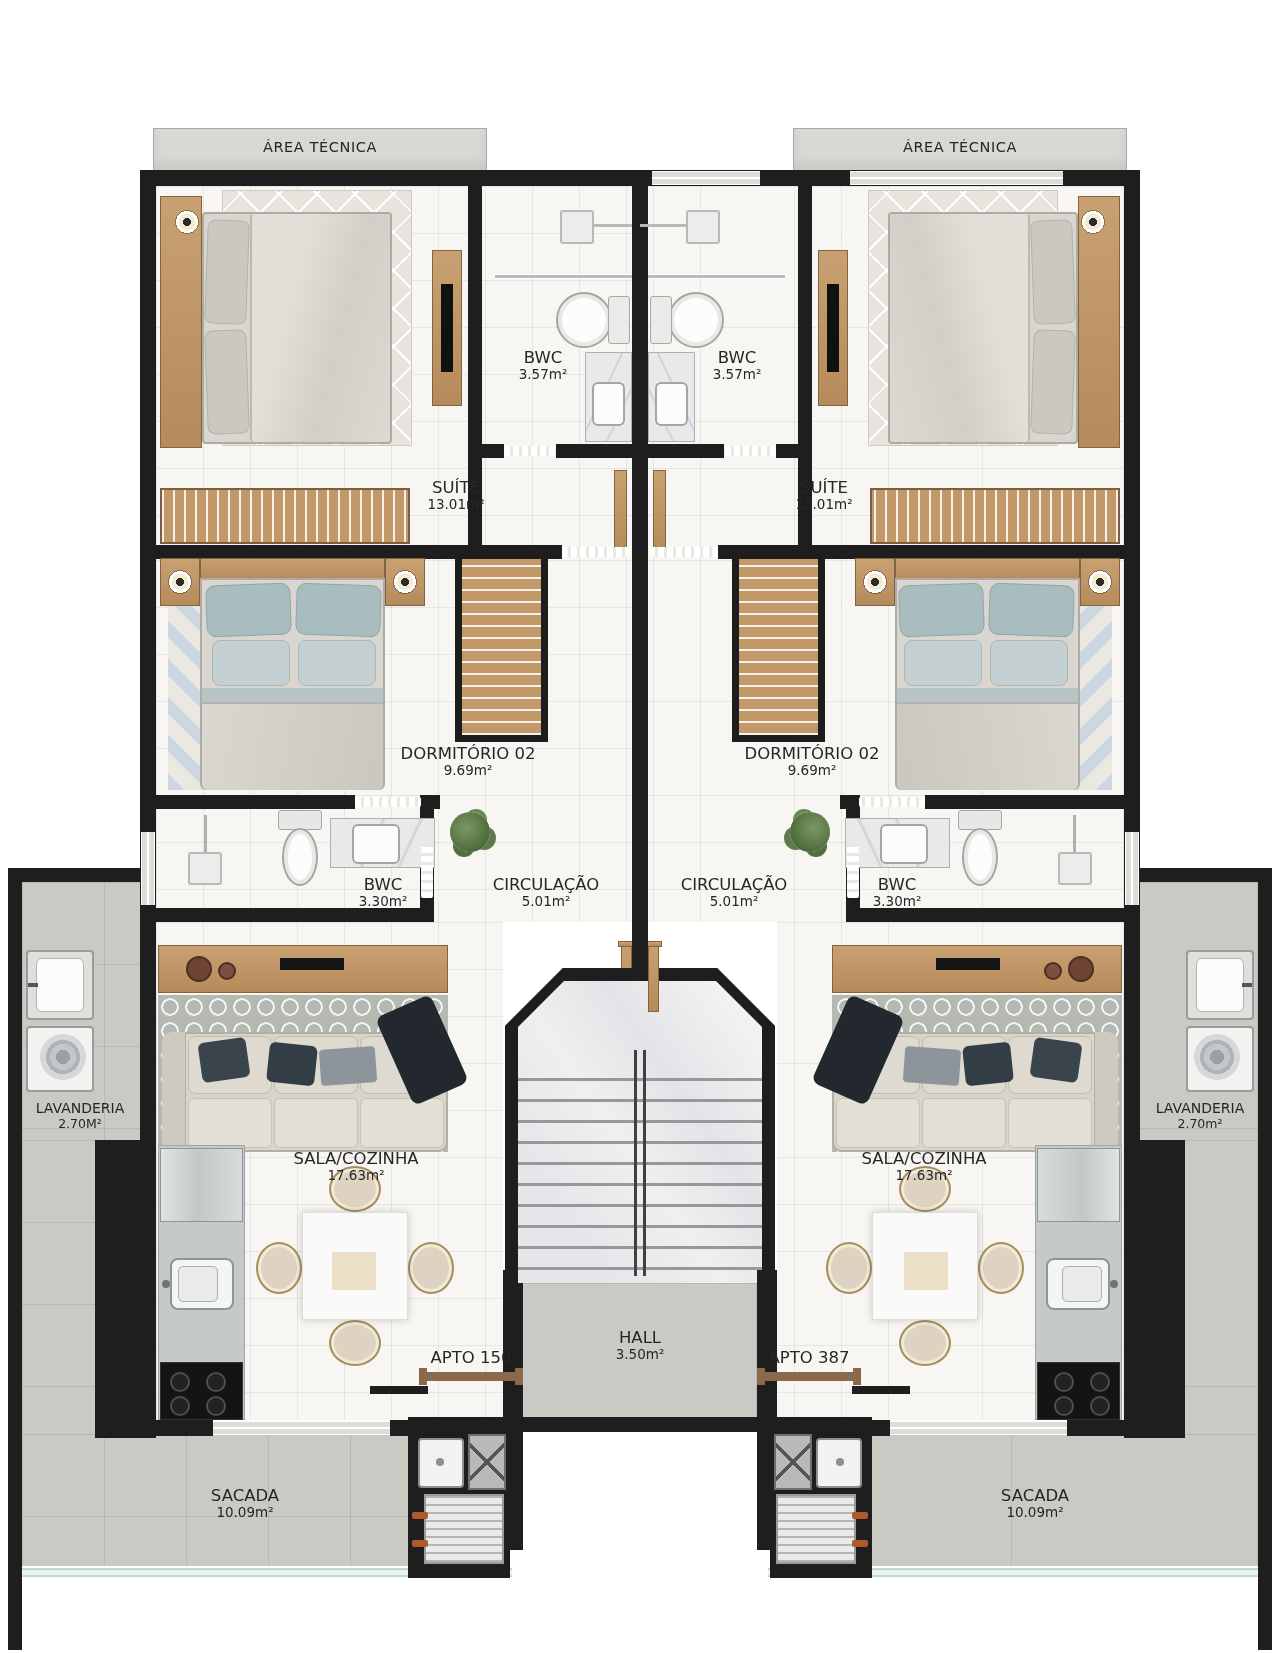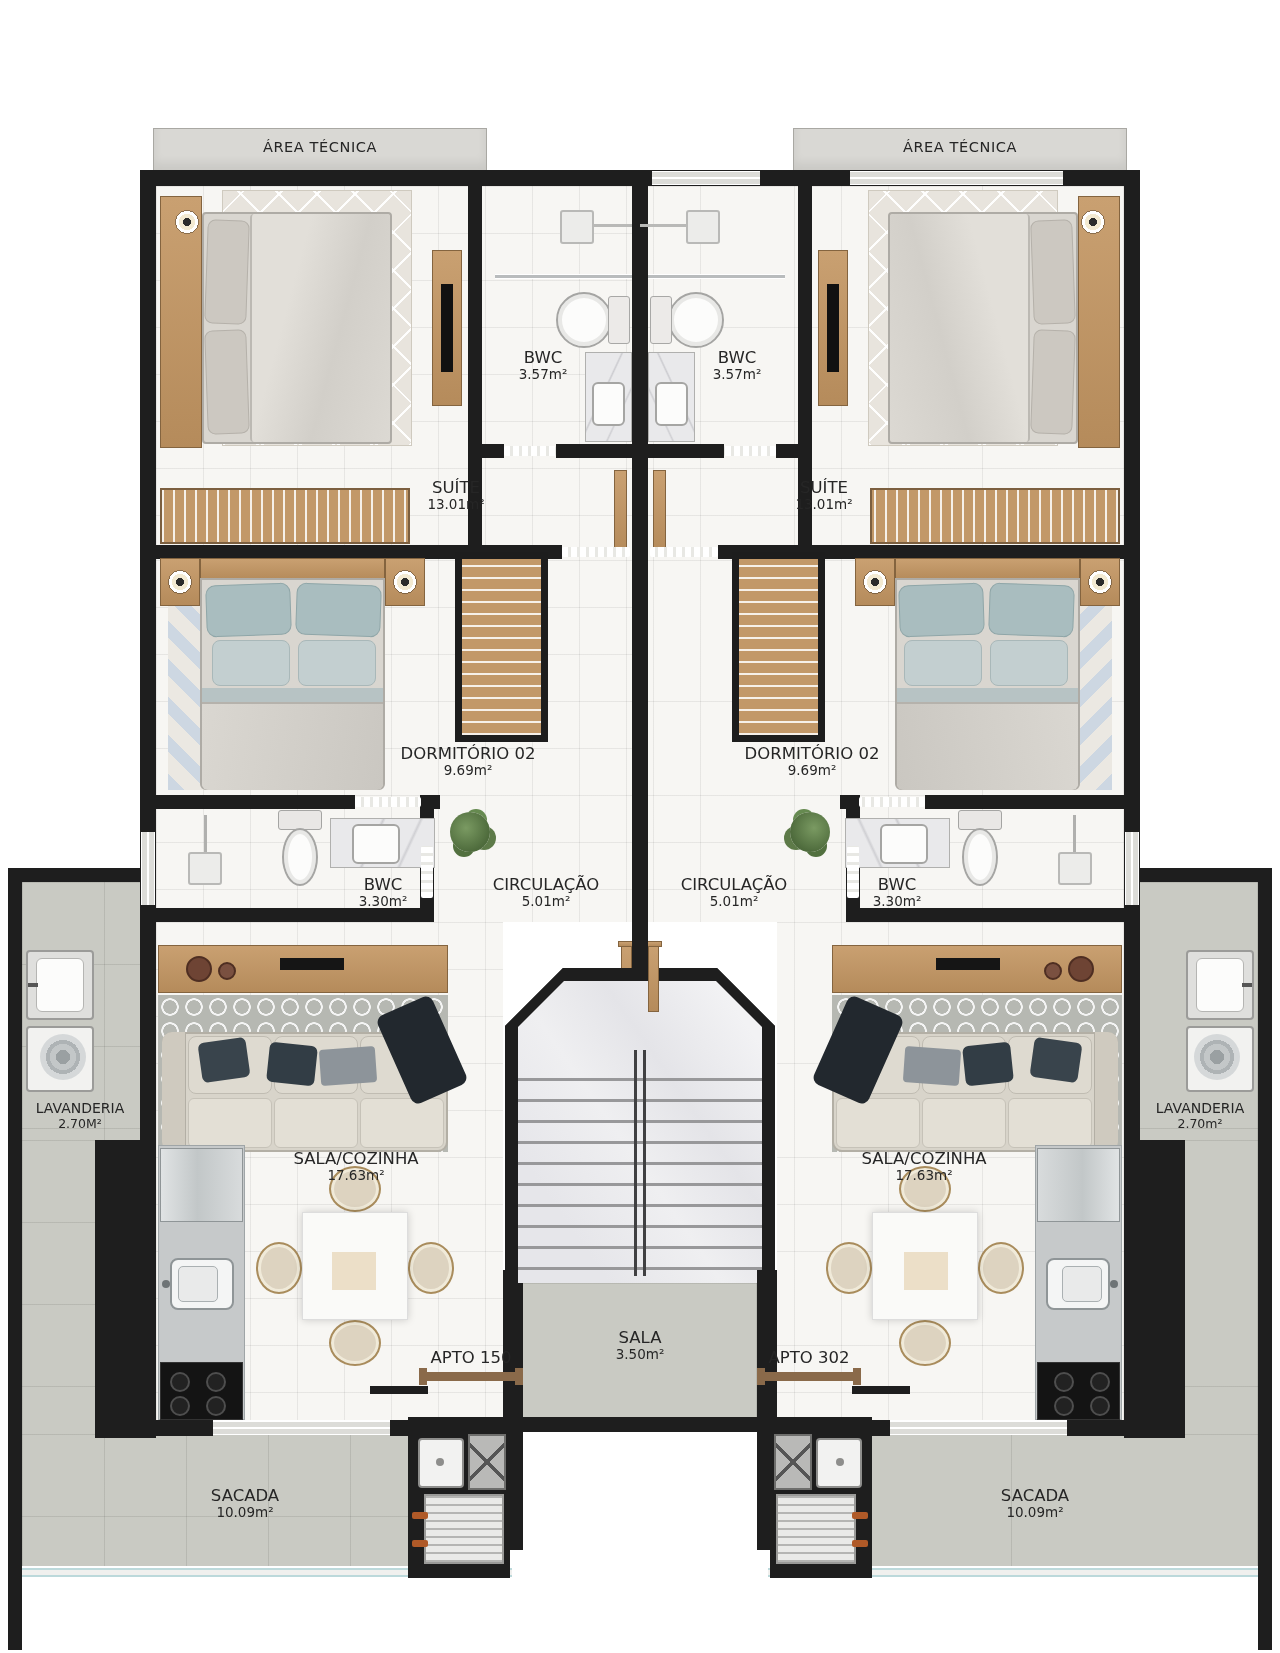--- a/index.html
+++ b/index.html
@@ -434,25 +434,25 @@
   </div>
   <div class="lbl" style="left:924px;top:1149px">
     <span class="nm">SALA/COZINHA</span>
     <span class="ar">17.63m²</span>
   </div>
 
   <div class="lbl" style="left:471px;top:1348px">
     <span class="nm">APTO 150</span>
   </div>
   <div class="lbl" style="left:809px;top:1348px">
-    <span class="nm">APTO 302</span>
+    <span class="nm">APTO 387</span>
   </div>
 
   <div class="lbl" style="left:640px;top:1328px">
-    <span class="nm">SALA</span>
+    <span class="nm">HALL</span>
     <span class="ar">3.50m²</span>
   </div>
 
   <div class="lbl" style="left:245px;top:1486px">
     <span class="nm">SACADA</span>
     <span class="ar">10.09m²</span>
   </div>
   <div class="lbl" style="left:1035px;top:1486px">
     <span class="nm">SACADA</span>
     <span class="ar">10.09m²</span>

